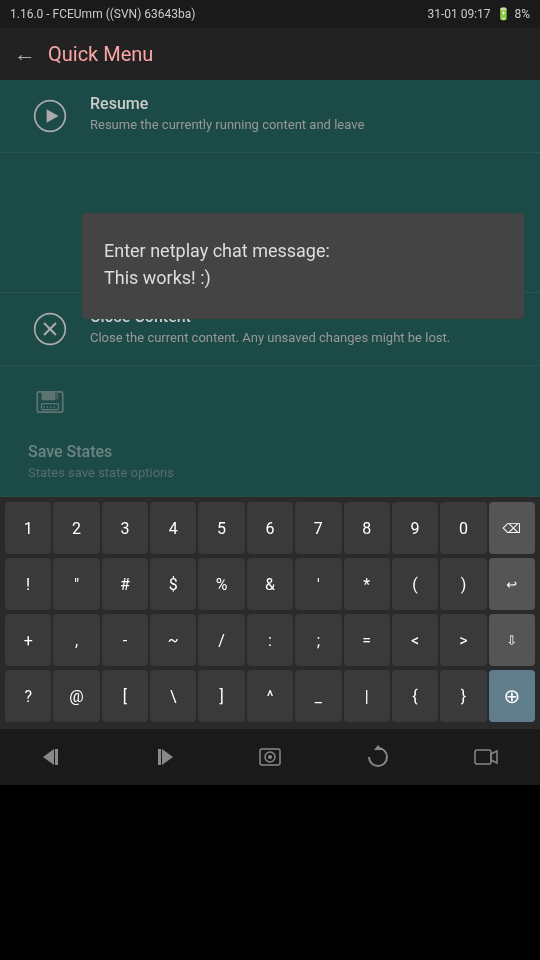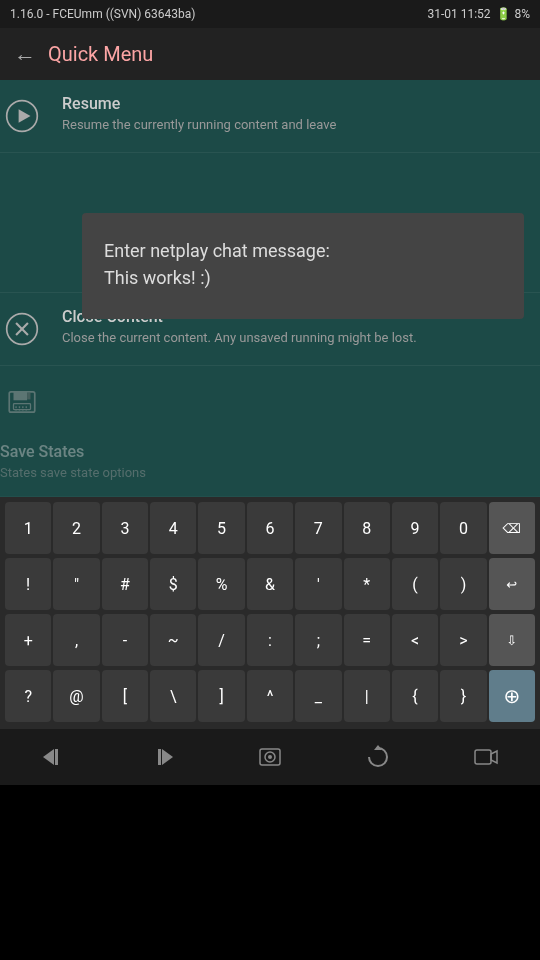--- a/index.html
+++ b/index.html
@@ -49,21 +49,21 @@
     .menu-area {
       width: 100%;
       background: #1c4a47;
       position: relative;
     }
 
     
     .menu-item {
       display: flex;
       align-items: flex-start;
-      padding: 14px 0;
+      padding: 14px 28px;
       gap: 18px;
       border-bottom: 1px solid rgba(255,255,255,0.06);
     }
     .menu-item.dimmed {
       opacity: 0.45;
       flex-direction: column;
     }
     .menu-icon {
       width: 44px;
       height: 44px;
@@ -173,21 +173,21 @@
       height: 26px;
       fill: #888;
     }
   </style>
 </head>
 <body>
 
 <div class="status-bar">
   <span>1.16.0 - FCEUmm ((SVN) 63643ba)</span>
   <span>
-    <span>31-01 11:52</span>
+    <span>31-01 09:17</span>
     &nbsp;🔋&nbsp;<span>8%</span>
   </span>
 </div>
 
 <div class="top-bar">
   <span class="back-icon">←</span>
   <span class="title">Quick Menu</span>
 </div>
 
 <div class="menu-area">
@@ -217,21 +217,21 @@
   <div class="menu-item">
     <div class="menu-icon">
       <svg viewBox="0 0 40 40" fill="none">
         <circle cx="20" cy="20" r="18" stroke="#aaa" stroke-width="2"></circle>
         <line x1="13" y1="13" x2="27" y2="27" stroke="#aaa" stroke-width="2.5"></line>
         <line x1="27" y1="13" x2="13" y2="27" stroke="#aaa" stroke-width="2.5"></line>
       </svg>
     </div>
     <div class="menu-text">
       <div class="label">Close Content</div>
-      <div class="desc">Close the current content. Any unsaved running might be lost.</div>
+      <div class="desc">Close the current content. Any unsaved changes might be lost.</div>
     </div>
   </div>
 
   <div class="menu-item dimmed">
     <div class="menu-icon">
       <svg viewBox="0 0 40 40" fill="none">
         <rect x="5" y="8" width="30" height="24" rx="2" stroke="#aaa" stroke-width="2"></rect>
         <rect x="10" y="8" width="16" height="10" fill="#aaa"></rect>
         <rect x="10" y="22" width="20" height="7" rx="1" stroke="#aaa" stroke-width="1.5"></rect>
         <rect x="26" y="9" width="4" height="8" fill="#777"></rect>

